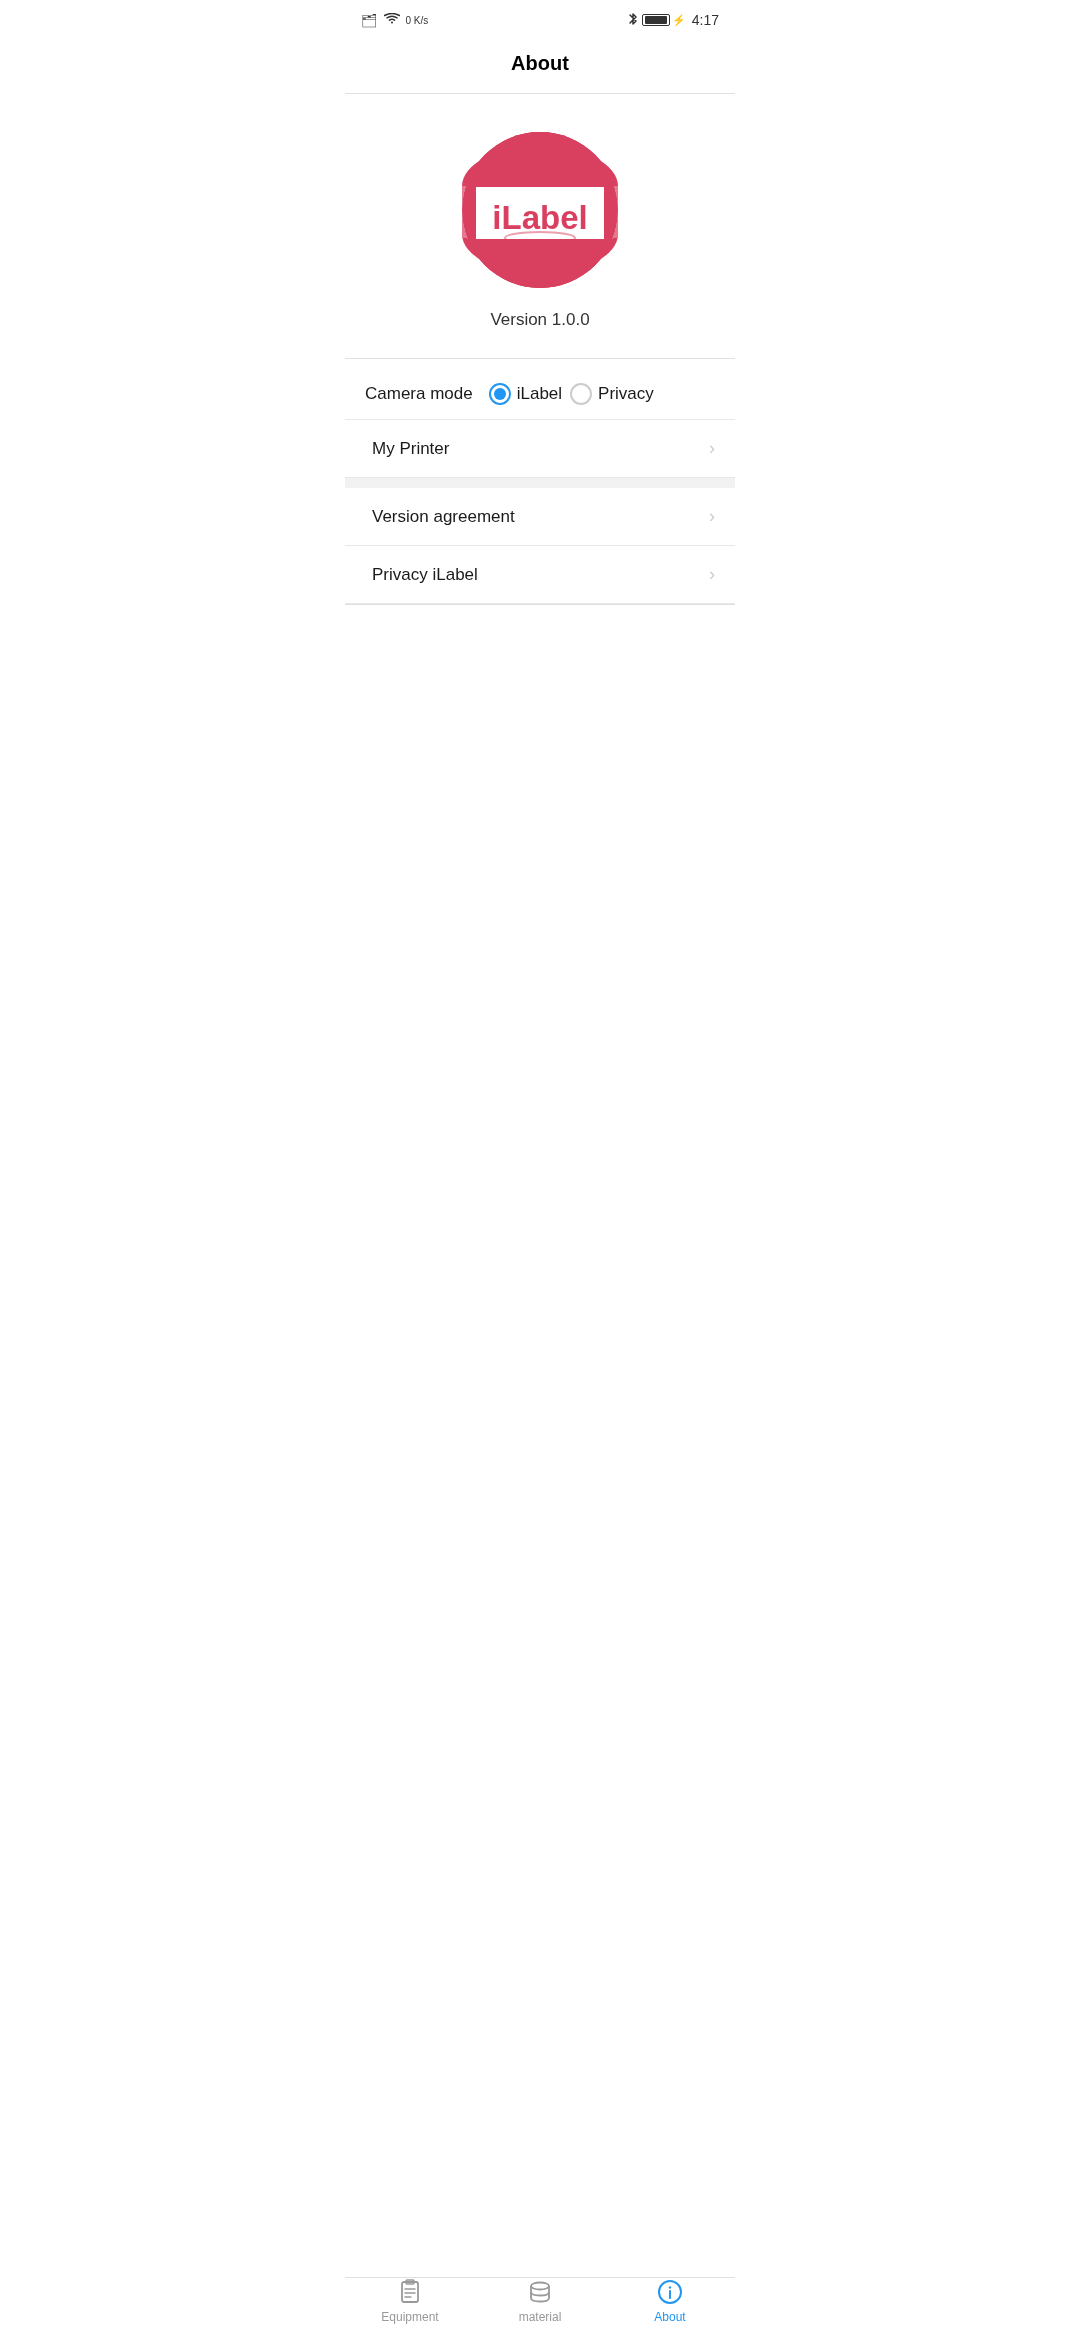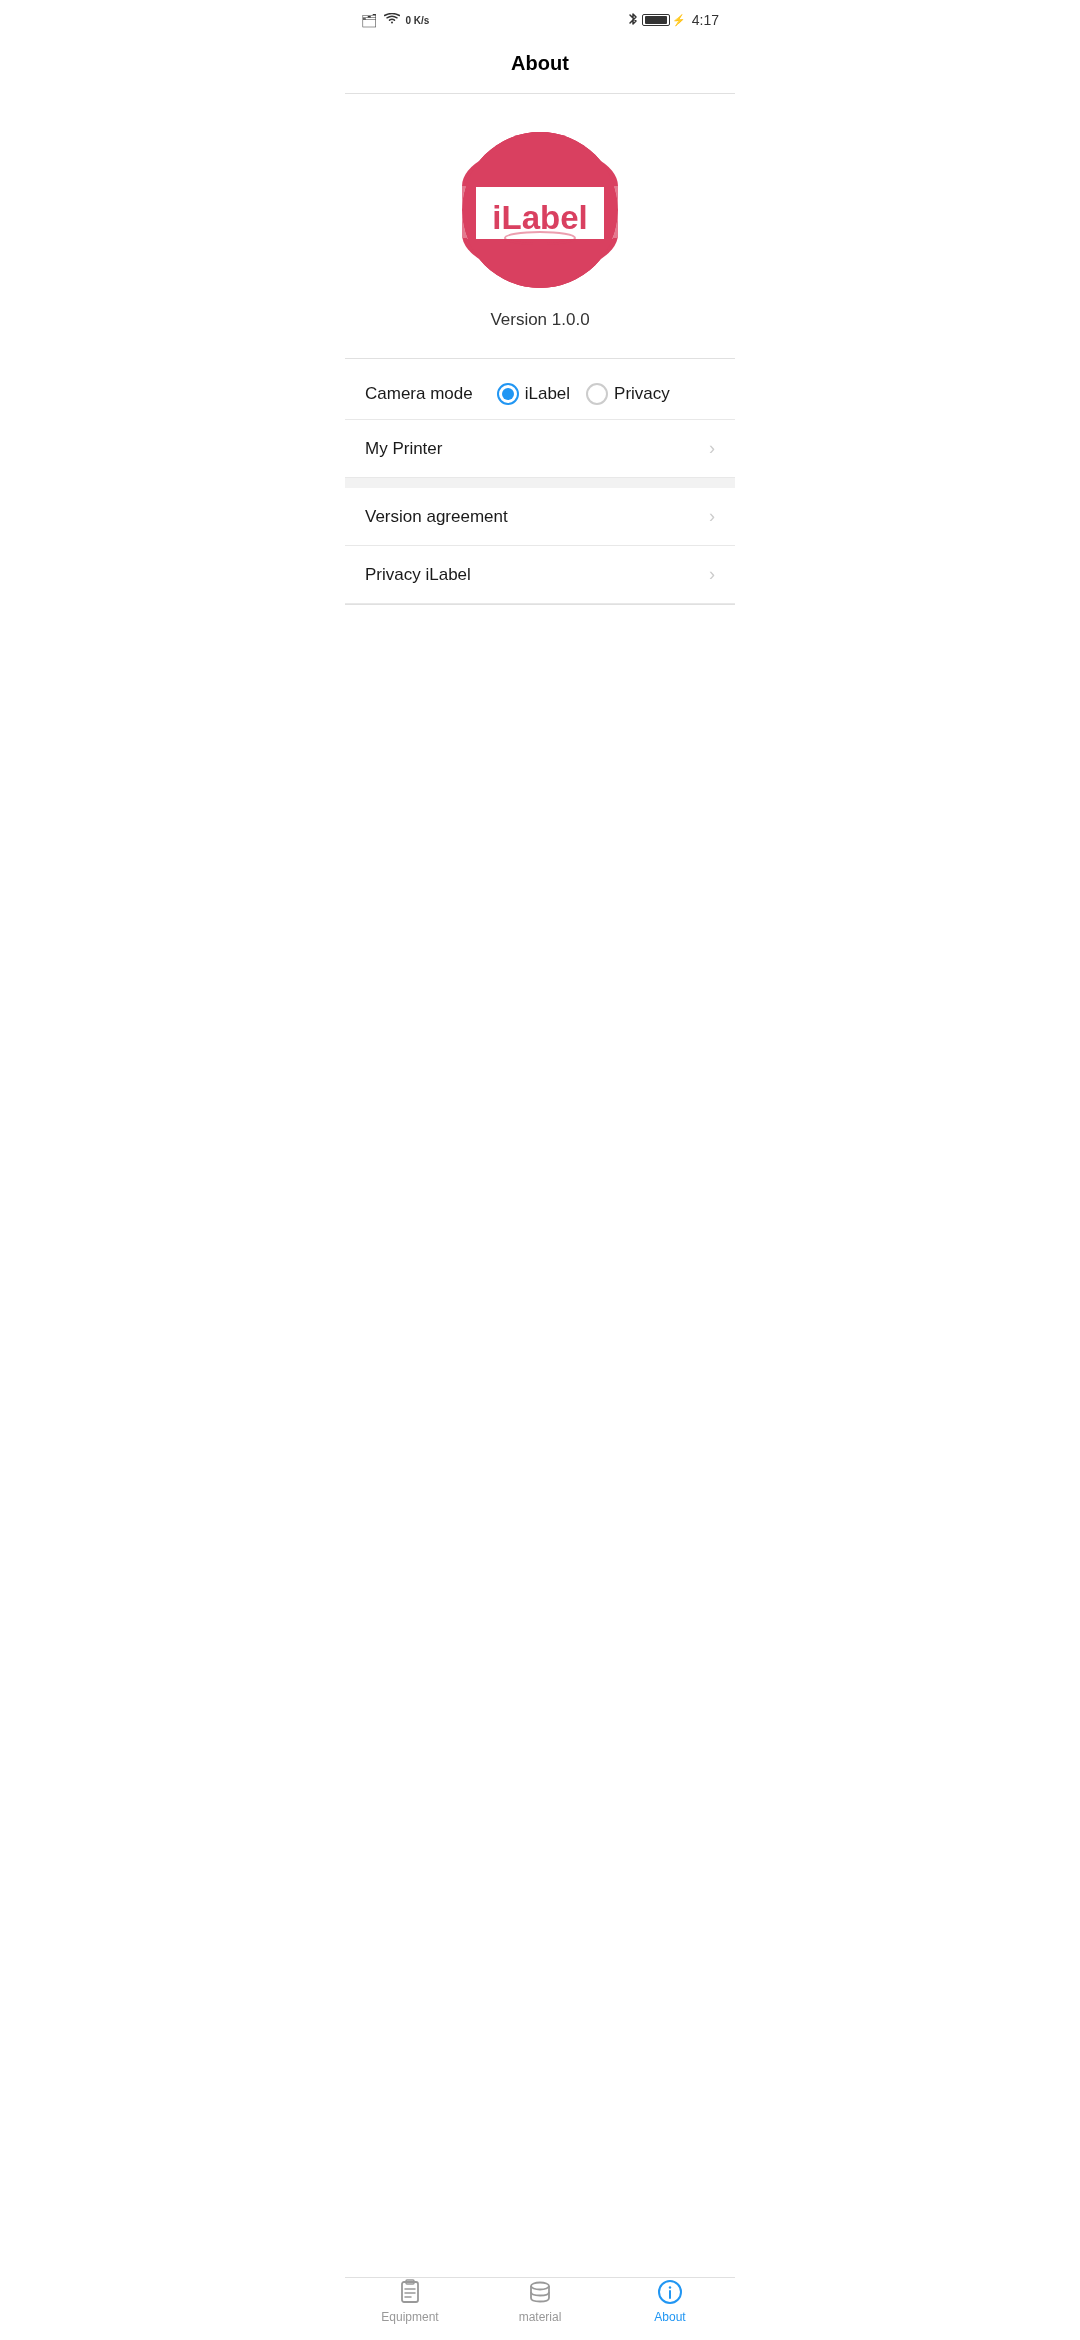--- a/index.html
+++ b/index.html
@@ -105,36 +105,37 @@
       padding: 18px 20px;
       border-bottom: 1px solid #e8e8e8;
       background: #fff;
       min-height: 58px;
     }
 
     .row-label {
       font-size: 17px;
       color: #1a1a1a;
       flex: 1;
+      margin-left: 7px;
     }
 
     .row-chevron {
       color: #ccc;
       font-size: 18px;
       font-weight: 300;
     }
 
     
     .camera-mode-row {
       display: flex;
       align-items: center;
       padding: 14px 20px;
       border-bottom: 1px solid #e8e8e8;
       background: #fff;
-      gap: 16px;
+      gap: 8px;
       text-align: center;
     }
 
     .camera-mode-label {
       font-size: 17px;
       color: #1a1a1a;
       margin-right: 8px;
     }
 
     .radio-option {
@@ -231,21 +232,21 @@
     <span style="font-size:13px;">🗂</span>
 
     <span style="font-size:13px;">
       <svg width="16" height="12" viewBox="0 0 16 12" fill="none">
         <path d="M8 9.5 L8 9.5" stroke="#333" stroke-width="2" stroke-linecap="round"></path>
         <path d="M5.5 7.2 Q8 5.2 10.5 7.2" stroke="#333" stroke-width="1.5" fill="none" stroke-linecap="round"></path>
         <path d="M3 4.8 Q8 1.5 13 4.8" stroke="#333" stroke-width="1.5" fill="none" stroke-linecap="round"></path>
         <path d="M0.5 2.5 Q8 -1.5 15.5 2.5" stroke="#333" stroke-width="1.5" fill="none" stroke-linecap="round"></path>
       </svg>
     </span>
-    <div class="data-speed" style="font-size:10px;line-height:1.1;font-weight:bold;">0
+    <div class="data-speed" style="font-size:10px;line-height:1.1;">0
 K/s</div>
   </div>
   <div class="status-right">
 
     <span style="font-size:13px;">
       <svg width="10" height="16" viewBox="0 0 10 16" fill="none">
         <path d="M2 4 L8 10 L5 13 L5 3 L8 6 L2 12" stroke="#333" stroke-width="1.5" fill="none" stroke-linecap="round" stroke-linejoin="round"></path>
       </svg>
     </span>
 

